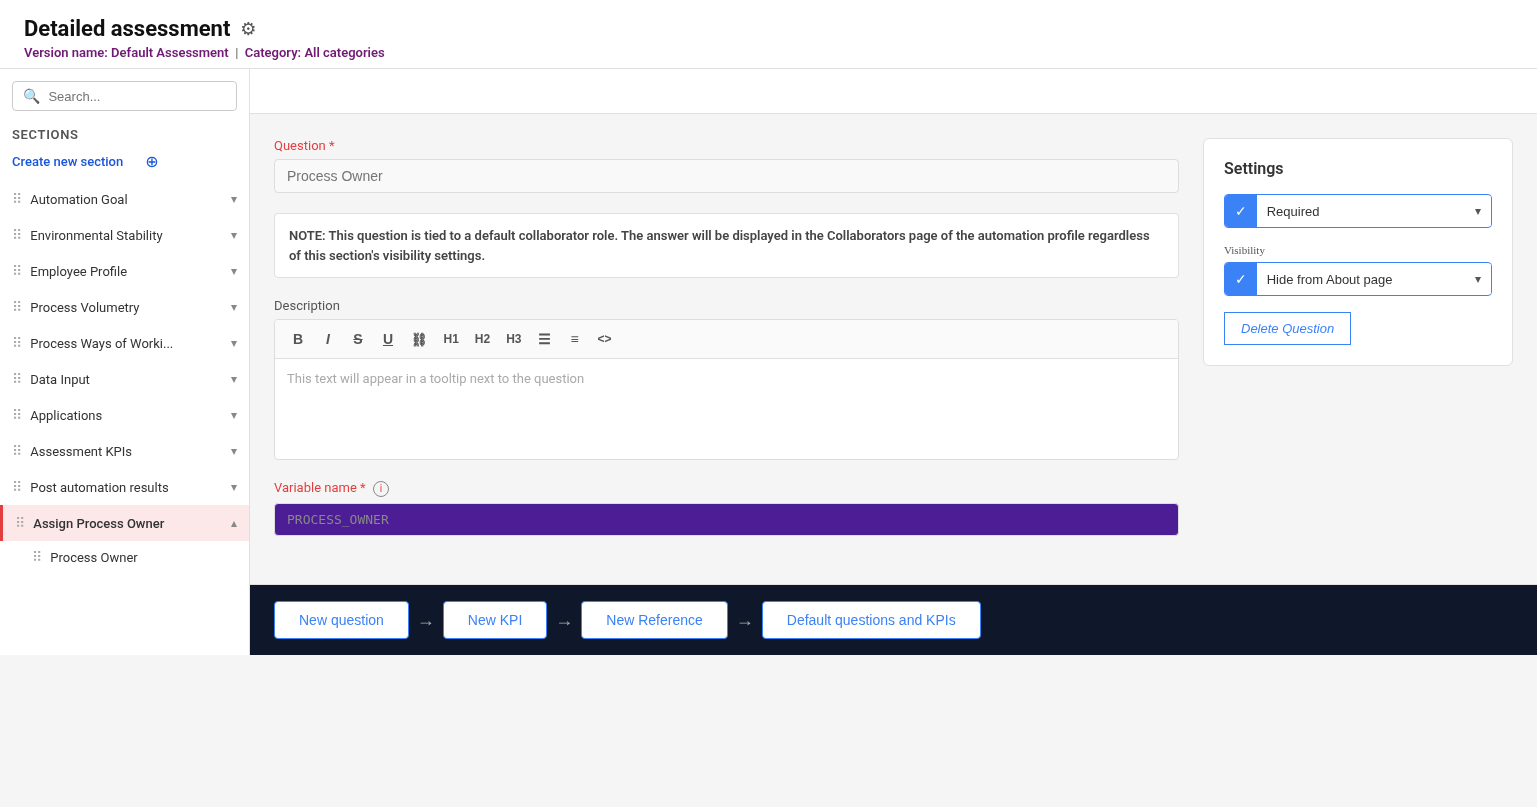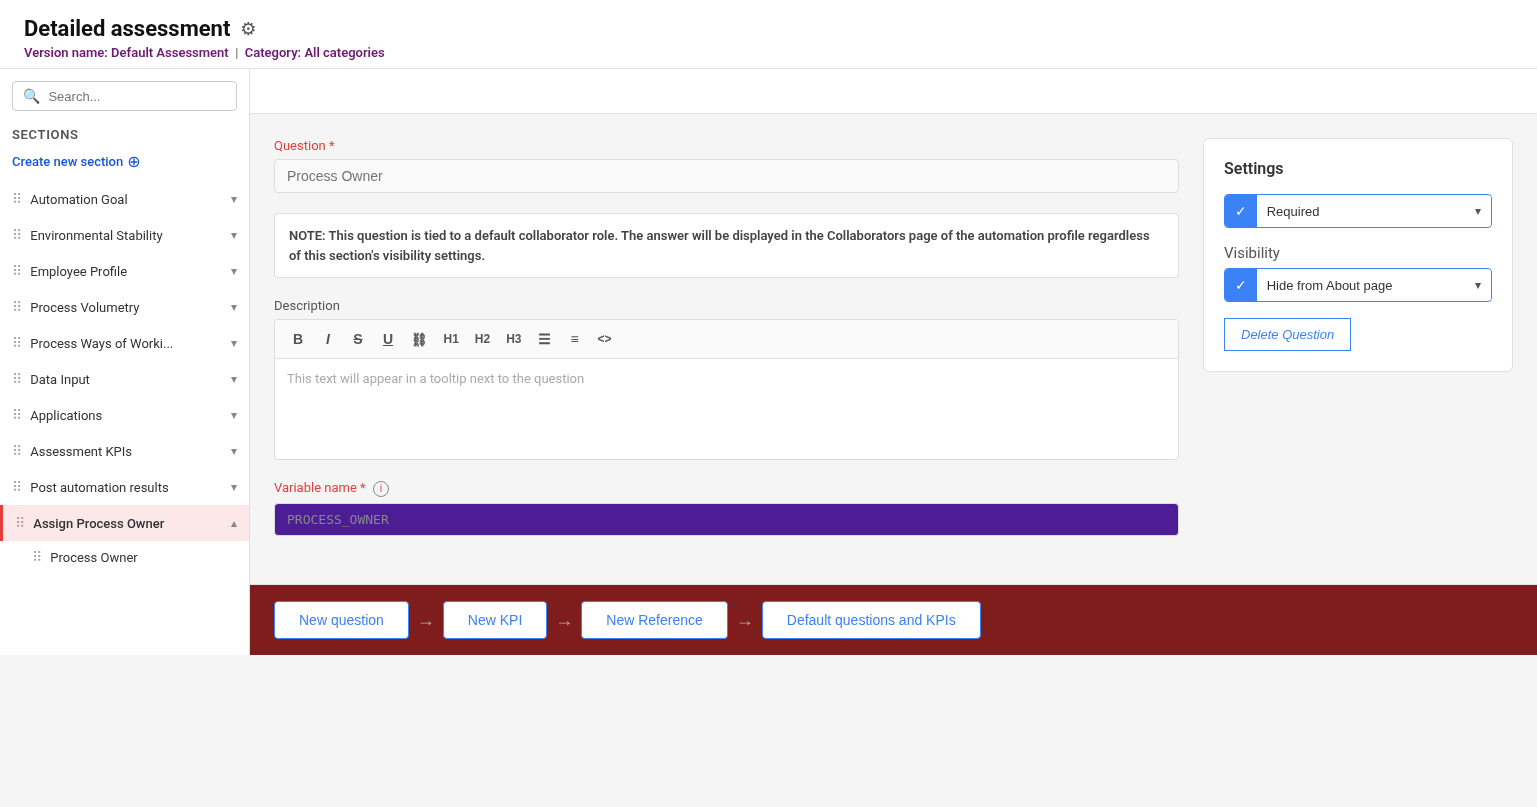--- a/index.html
+++ b/index.html
@@ -19,21 +19,21 @@
     .main-layout { display: flex; flex: 1; overflow: hidden; }
 
     
     .sidebar { width: 250px; background: #fff; border-right: 1px solid #e0e0e0; overflow-y: auto; flex-shrink: 0; }
     .sidebar-search { padding: 12px 12px 8px; }
     .search-box { display: flex; align-items: center; border: 1px solid #ccc; border-radius: 4px; padding: 6px 10px; gap: 8px; background: #fff; }
     .search-box input { border: none; outline: none; font-size: 13px; width: 100%; color: #555; }
     .search-icon { color: #888; font-size: 14px; }
 
     .sections-label { font-size: 13px; font-weight: 600; color: #555; padding: 8px 12px 4px; text-transform: uppercase; letter-spacing: 0.05em; }
-    .create-new-section { display: flex; align-items: center; gap: 4px; padding: 6px 12px 10px; color: #1a56db; font-size: 13px; cursor: pointer; font-weight: 500; }
+    .create-new-section { display: flex; align-items: center; gap: 22px; padding: 6px 12px 10px; color: #1a56db; font-size: 13px; cursor: pointer; font-weight: 500; }
     .plus-circle { font-size: 16px; }
 
     .sidebar-item { display: flex; align-items: center; padding: 10px 12px; cursor: pointer; border-radius: 0; gap: 8px; }
     .sidebar-item.active { background: #fce8e8; border-left: 3px solid #e53e3e; }
     .sidebar-item .drag-handle { color: #aaa; font-size: 14px; cursor: grab; }
     .sidebar-item .item-label { flex: 1; font-size: 13px; color: #333; }
     .sidebar-item.active .item-label { color: #333; font-weight: 500; }
     .sidebar-item .chevron { color: #888; font-size: 12px; }
     .sidebar-sub-item { display: flex; align-items: center; padding: 8px 12px 8px 32px; cursor: pointer; gap: 8px; }
     .sidebar-sub-item .drag-handle { color: #aaa; font-size: 14px; }
@@ -68,30 +68,30 @@
     .toolbar-btn.underline { text-decoration: underline; }
     .editor-body { min-height: 100px; padding: 12px; font-size: 13px; color: #aaa; }
 
     
     .var-input { width: 100%; padding: 8px 12px; border: 1px solid #ddd; border-radius: 4px; font-size: 13px; color: #888; background: #4c1d95; font-family: monospace; }
 
     
     .settings-panel { background: #fff; border: 1px solid #e0e0e0; border-radius: 6px; padding: 20px; }
     .settings-title { font-size: 16px; font-weight: 600; color: #333; margin-bottom: 16px; }
     .settings-field { margin-bottom: 16px; }
-    .settings-field-label { font-size: 15px; color: #555; margin-bottom: 6px; }
+    .settings-field-label { font-size: 11px; color: #555; margin-bottom: 6px; font-family: Liberation Serif, serif; }
     .select-with-check { display: flex; align-items: center; border: 1px solid #3b82f6; border-radius: 4px; overflow: hidden; }
     .check-box { background: #3b82f6; color: #fff; padding: 8px 10px; font-size: 14px; display: flex; align-items: center; justify-content: center; }
     .select-field { flex: 1; padding: 8px 10px; border: none; outline: none; font-size: 13px; color: #333; background: #fff; cursor: pointer; appearance: none; }
     .select-chevron { padding: 8px 10px; color: #555; font-size: 12px; background: #fff; }
 
     .delete-btn { border: 1px solid #3b82f6; background: #fff; color: #3b82f6; padding: 8px 16px; border-radius: 0; cursor: pointer; font-size: 13px; font-weight: 500; font-style: italic; }
 
     
-    .action-bar { background: #7f1d1d; border-top: 1px solid #e0e0e0; padding: 16px 24px; display: flex; align-items: center; gap: 0; }
+    .action-bar { background: #0f172a; border-top: 1px solid #e0e0e0; padding: 16px 24px; display: flex; align-items: center; gap: 0; }
     .action-btn { border: 1px solid #3b82f6; background: #fff; color: #3b82f6; padding: 10px 24px; border-radius: 4px; cursor: pointer; font-size: 14px; font-weight: 500; white-space: nowrap; }
     .action-arrow { color: #aaa; font-size: 18px; padding: 0 8px; }
 
     
     .info-icon { display: inline-flex; align-items: center; justify-content: center; width: 16px; height: 16px; border-radius: 50%; border: 1px solid #888; color: #888; font-size: 10px; margin-left: 4px; cursor: pointer; }
   </style>
 </head>
 <body>
 
 <div class="app-container">

